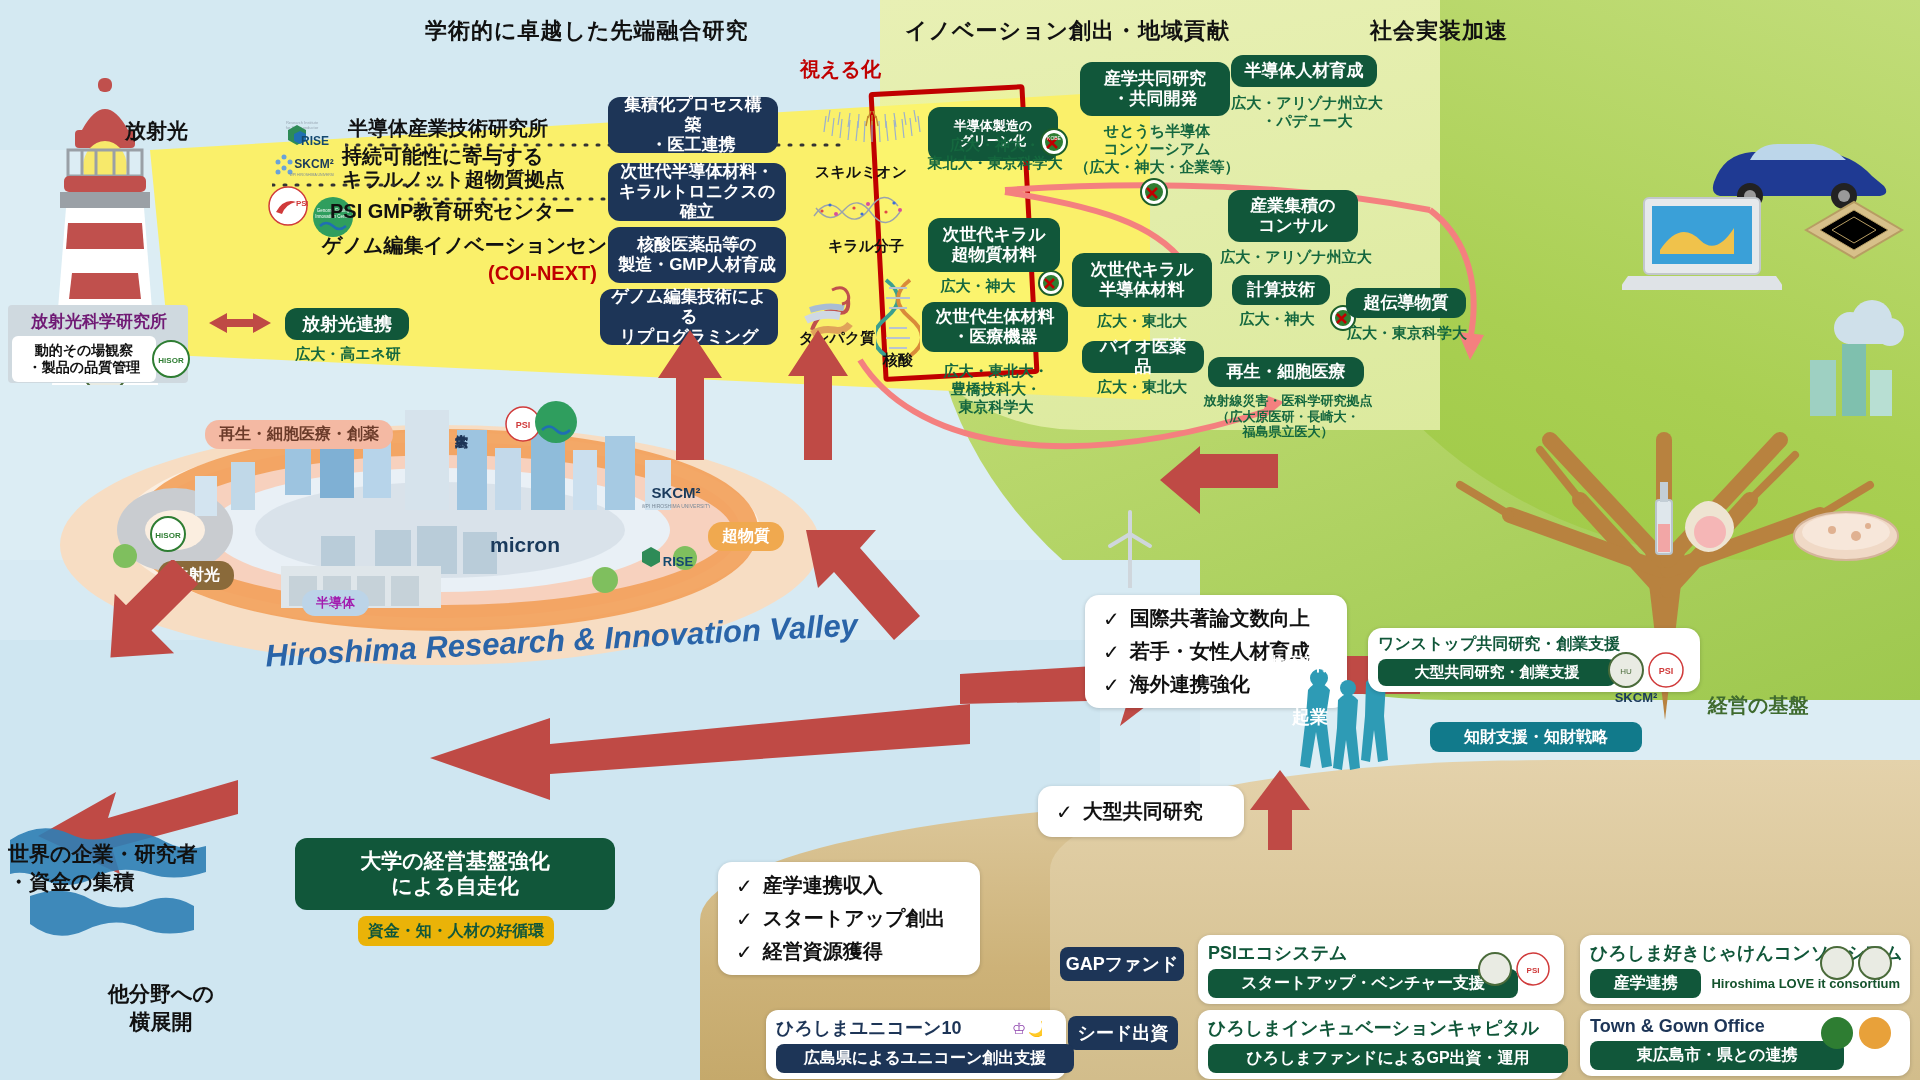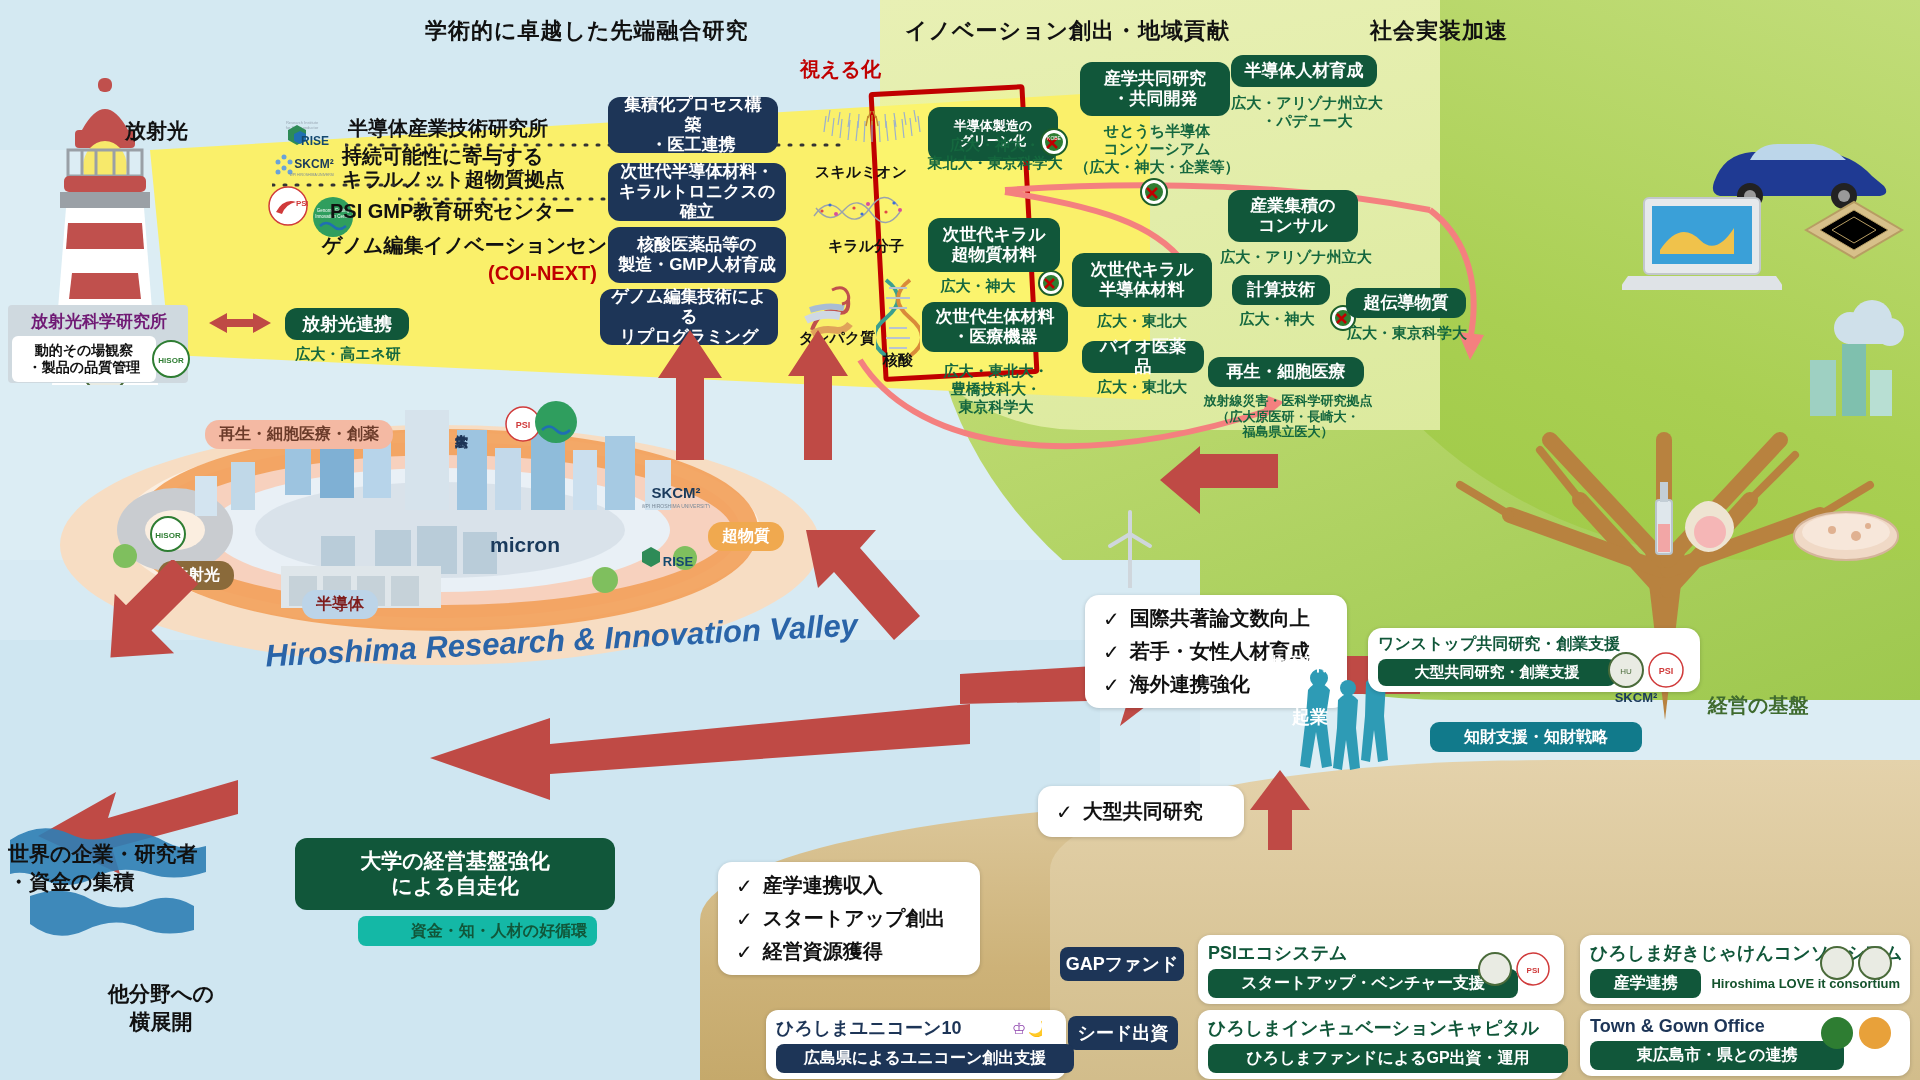--- a/index.html
+++ b/index.html
@@ -451,21 +451,21 @@
         <circle cx="560" cy="200" r="13"></circle>
         <circle cx="640" cy="178" r="12"></circle>
         <circle cx="80" cy="176" r="12"></circle>
       </g>
   </svg>
 
   <div class="abs" style="left:265px;top:623px;font-size:31px;font-weight:bold;color:#2a64a8;font-style:italic;transform:rotate(-3deg);white-space:nowrap;">Hiroshima Research &amp; Innovation Valley</div>
 
   <div class="abs" style="left:205px;top:420px;background:#f4b9a3;color:#6b3b2a;border-radius:14px;padding:4px 14px;font-size:16px;font-weight:bold;white-space:nowrap;">再生・細胞医療・創薬</div>
   <div class="abs" style="left:708px;top:522px;background:#f0a94f;color:#fff;border-radius:14px;padding:4px 14px;font-size:16px;font-weight:bold;white-space:nowrap;">超物質</div>
-  <div class="abs" style="left:302px;top:590px;background:#bcd4e8;color:#7f1d1d;border-radius:14px;padding:4px 14px;font-size:16px;font-weight:bold;white-space:nowrap;font-family:Liberation Serif, serif;">半導体</div>
+  <div class="abs" style="left:302px;top:590px;background:#bcd4e8;color:#a21caf;border-radius:14px;padding:4px 14px;font-size:13px;font-weight:bold;white-space:nowrap;font-family:Liberation Serif, serif;">半導体</div>
   <div class="abs" style="left:158px;top:561px;background:#8a6a3a;color:#fff;border-radius:14px;padding:4px 14px;font-size:16px;font-weight:bold;white-space:nowrap;">放射光</div>
 
   <svg class="abs" style="left:150px;top:516px;" width="36" height="36">
       <circle cx="18" cy="18" r="17" fill="#fff" stroke="#2e7d32" stroke-width="2"></circle>
       <text x="18" y="22" font-size="8" text-anchor="middle" fill="#2e7d32" font-weight="bold">HiSOR</text>
     </svg>
   <svg class="abs" style="left:642px;top:480px;" width="68" height="34">
       <text x="34" y="18" font-size="15" text-anchor="middle" fill="#1a3a5c" font-weight="bold">SKCM²</text>
       <text x="34" y="28" font-size="5" text-anchor="middle" fill="#7a8a99">WPI HIROSHIMA UNIVERSITY</text>
     </svg>
@@ -649,21 +649,21 @@
     </g>
   </svg>
   <div class="free-text" style="left:8px;top:840px;font-size:21px;color:#111;">世界の企業・研究者
 ・資金の集積</div>
 
   <div class="free-text" style="left:108px;top:980px;font-size:21px;color:#111;text-align:center;">他分野への
 横展開</div>
 
   <div class="abs" style="left:295px;top:838px;width:320px;height:72px;background:#11573a;border-radius:12px;color:#fff;font-size:21px;font-weight:bold;display:flex;align-items:center;justify-content:center;text-align:center;white-space:pre-line;line-height:1.18;">大学の経営基盤強化
 による自走化</div>
-  <div class="abs" style="left:358px;top:916px;width:196px;height:30px;background:#14b8a6;border-radius:8px;color:#11573a;font-size:16px;font-weight:bold;display:flex;align-items:center;justify-content:center;white-space:nowrap;padding-left:43px;">資金・知・人材の好循環</div>
+  <div class="abs" style="left:358px;top:916px;width:196px;height:30px;background:#eab308;border-radius:8px;color:#11573a;font-size:16px;font-weight:bold;display:flex;align-items:center;justify-content:center;white-space:nowrap;">資金・知・人材の好循環</div>
 
   <svg class="abs" style="left:1702px;top:120px;" width="190" height="90">
     <path d="M12 62 q10 -28 38 -30 l70 0 q30 2 50 24 l12 10 q6 8 -4 10 l-160 0 q-10 -2 -6 -14 z" fill="#1f3a93"></path>
     <path d="M48 40 q8 -16 28 -16 l36 0 q18 2 32 16 z" fill="#bcd6ea"></path>
     <circle cx="48" cy="76" r="13" fill="#222"></circle>
       <circle cx="48" cy="76" r="6" fill="#999"></circle>
     <circle cx="142" cy="76" r="13" fill="#222"></circle>
       <circle cx="142" cy="76" r="6" fill="#999"></circle>
   </svg>
   <svg class="abs" style="left:1796px;top:190px;" width="110" height="70">

